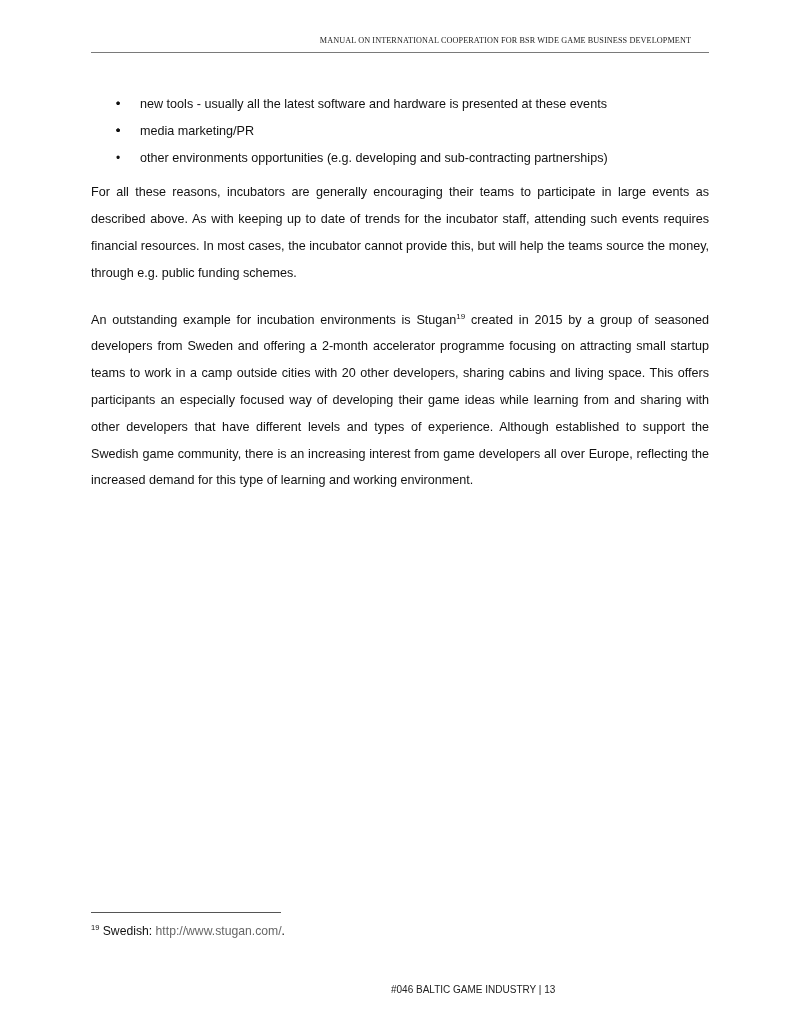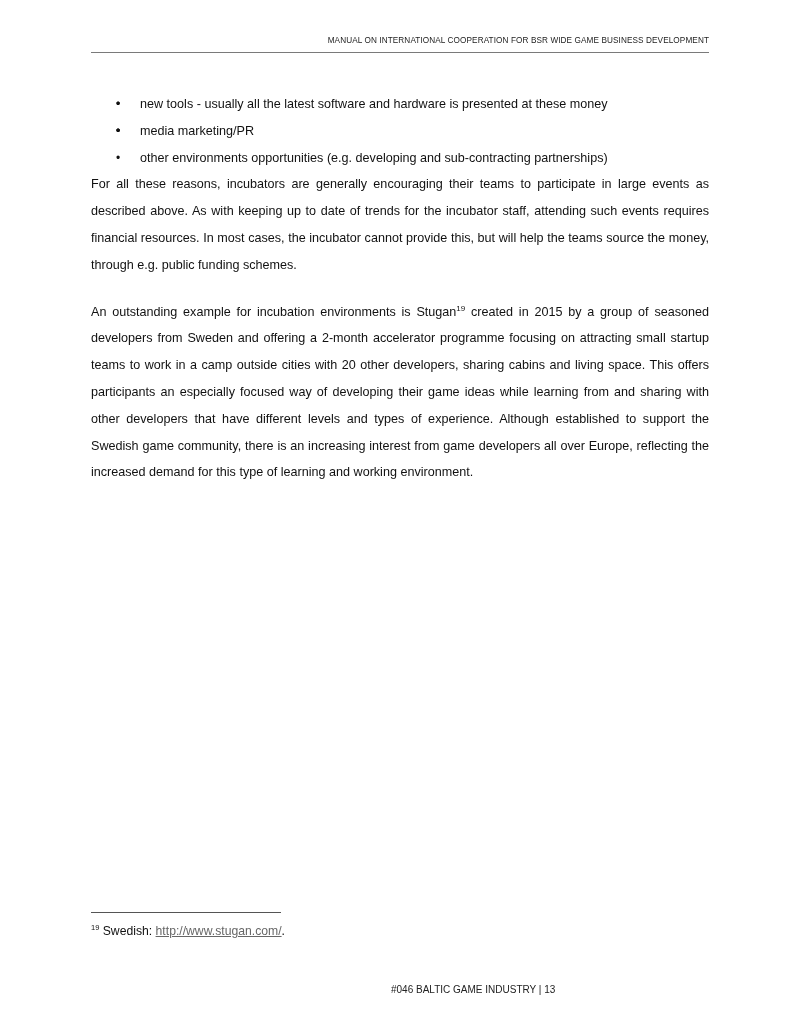--- a/index.html
+++ b/index.html
@@ -1,51 +1,51 @@
 <!DOCTYPE html>
 <html><head>
 <meta charset="utf-8">
 <style>
   html, body { margin: 0; padding: 0; background: #ffffff; }
   body { width: 800px; height: 1035px; position: relative; overflow: hidden;
          font-family: "Liberation Sans", sans-serif; color: #111; }
-  .running-head { position: absolute; left: 91px; top: 36px; width: 618px;
+  .running-head { position: absolute; left: 73px; top: 36px; width: 618px;
                   text-align: right; font-size: 8.2px; letter-spacing: 0.1px; color: #222;
-                  font-family: Liberation Sans, sans-serif; }
+                  font-family: Liberation Serif, serif; }
   .head-rule { position: absolute; left: 91px; top: 52px; width: 618px; height: 0;
                border-top: 1.5px solid #7a7a7a; }
   .body-text { position: absolute; left: 91px; top: 91px; width: 618px;
                font-family: "Liberation Sans", sans-serif; font-size: 12.6px;
                line-height: 26.8px; color: #111; }
   ul.bullets { list-style: none; margin: 0; padding: 0; }
   ul.bullets li { position: relative; padding-left: 49px; margin: 0; }
   ul.bullets li .dot { position: absolute; left: 25px; top: 0; font-size: 12px; }
   p { margin: 0; text-align: justify; }
-  p.first { }
+  p.first { margin-top: 8px; }
   p.second { margin-top: 20px; }
   sup { font-size: 8px; line-height: 0; vertical-align: super; }
   .fn-rule { position: absolute; left: 91px; top: 912px; width: 190px; height: 0;
              border-top: 1.2px solid #555; }
   .footnote { position: absolute; left: 91px; top: 924px; font-size: 12.2px; color: #111;
               font-family: "Liberation Sans", sans-serif; }
   .footnote sup { font-size: 7.5px; }
-  .footnote a { color: #666; text-decoration: underline; }
+  .footnote a { color: #666; }
   .page-foot { position: absolute; left: 391px; top: 984px; width: 318px; text-align: left;
                font-size: 10px; color: #222; font-family: "Liberation Sans", sans-serif; }
 </style>
 </head>
 <body>
 
 <div class="running-head">MANUAL ON INTERNATIONAL COOPERATION FOR BSR WIDE GAME BUSINESS DEVELOPMENT</div>
 <div class="head-rule"></div>
 
 <div class="body-text">
   <ul class="bullets">
     <li><span class="dot">•</span></li>
-    <li><span class="dot">•</span><span>new tools - usually all the latest software and hardware is presented at these money</span></li>
+    <li><span class="dot">•</span><span>new tools - usually all the latest software and hardware is presented at these events</span></li>
     <li><span class="dot">•</span></li>
     <li><span class="dot">•</span></li>
     <li><span class="dot">•</span><span>media marketing/PR</span></li>
     <li><span class="dot">•</span><span>other environments opportunities (e.g. developing and sub-contracting partnerships)</span></li>
   </ul>
 
   <p class="first">For all these reasons, incubators are generally encouraging their teams to participate in large events as described above. As with keeping up to date of trends for the incubator staff, attending such events requires financial resources. In most cases, the incubator cannot provide this, but will help the teams source the money, through e.g. public funding schemes.</p>
 
   <p class="second"><span>An outstanding example for incubation environments is Stugan</span><sup>19</sup><span> created in 2015 by a group of seasoned developers from Sweden and offering a 2-month accelerator programme focusing on attracting small startup teams to work in a camp outside cities with 20 other developers, sharing cabins and living space. This offers participants an especially focused way of developing their game ideas while learning from and sharing with other developers that have different levels and types of experience. Although established to support the Swedish game community, there is an increasing interest from game developers all over Europe, reflecting the increased demand for this type of learning and working environment.</span></p>
 </div>

